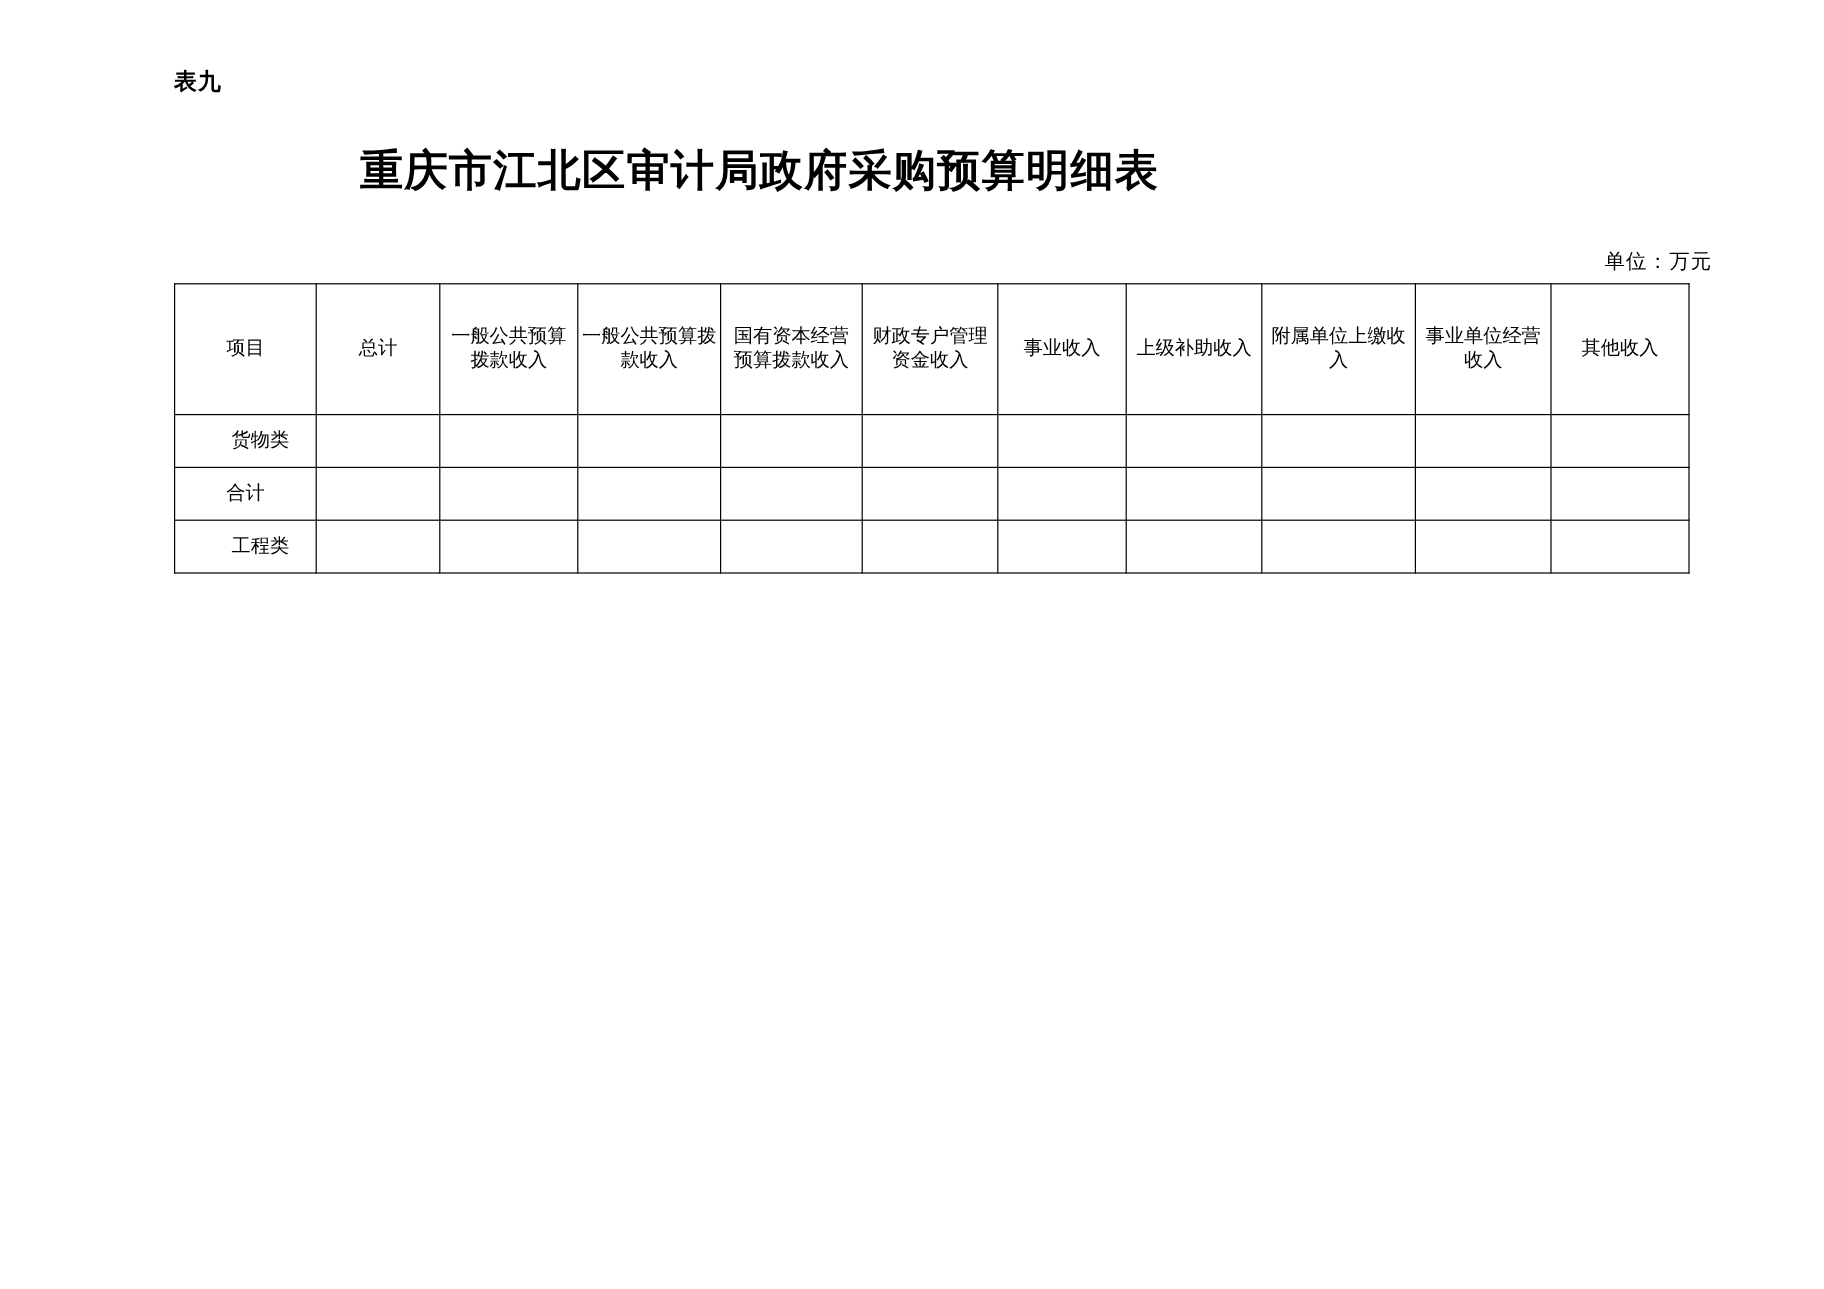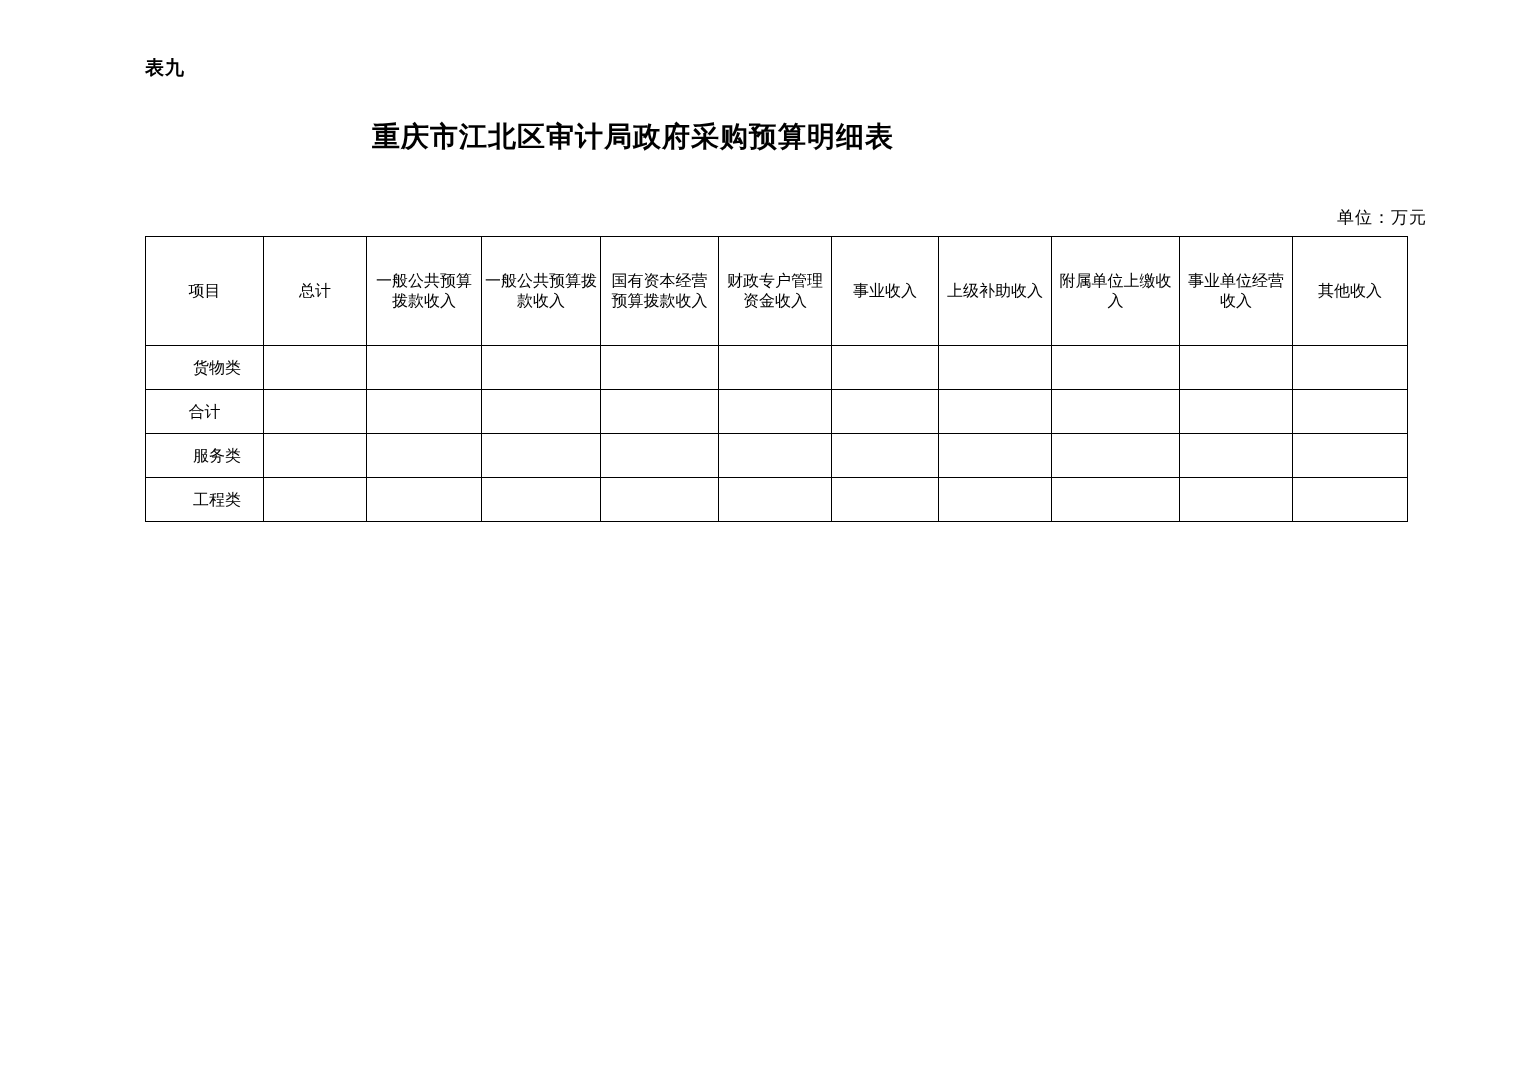--- a/index.html
+++ b/index.html
@@ -29,21 +29,21 @@
     font-weight: bold;
     letter-spacing: 1px;
     font-family: "Liberation Sans", "DejaVu Sans", sans-serif;
   }
   .doc-title {
     position: absolute;
     left: 0;
     top: 118px;
     width: 1216px;
     text-align: center;
-    font-size: 28px;
+    font-size: 36px;
     font-weight: bold;
     letter-spacing: 1px;
     font-family: Liberation Mono, monospace;
   }
   .unit-note {
     position: absolute;
     right: 118px;
     top: 206px;
     font-size: 17px;
     font-family: "Liberation Sans", "DejaVu Sans", sans-serif;
@@ -151,33 +151,20 @@
         <td></td>
         <td></td>
         <td></td>
         <td></td>
         <td></td>
         <td></td>
         <td></td>
         <td></td>
       </tr>
       <tr>
-        <td class="row-head indent">服务类</td>
-        <td></td>
-        <td></td>
-        <td></td>
-        <td></td>
-        <td></td>
-        <td></td>
-        <td></td>
-        <td></td>
-        <td></td>
-        <td></td>
-      </tr>
-      <tr>
         <td class="row-head indent">工程类</td>
         <td></td>
         <td></td>
         <td></td>
         <td></td>
         <td></td>
         <td></td>
         <td></td>
         <td></td>
         <td></td>

